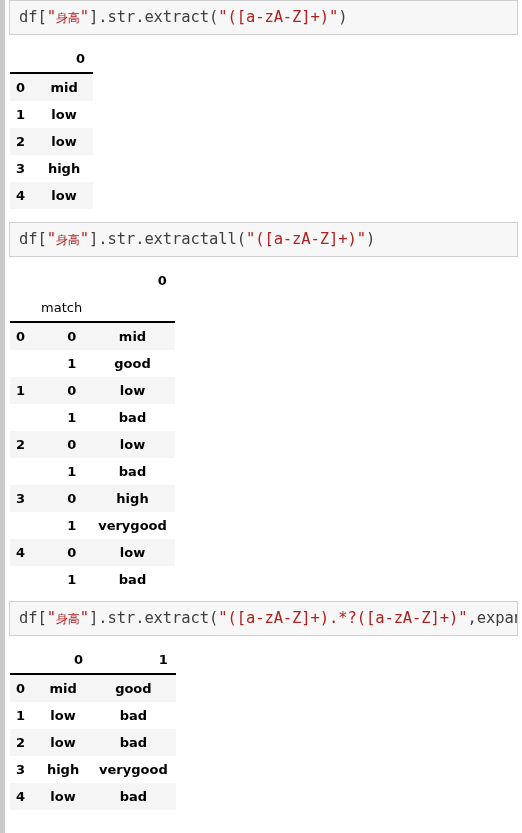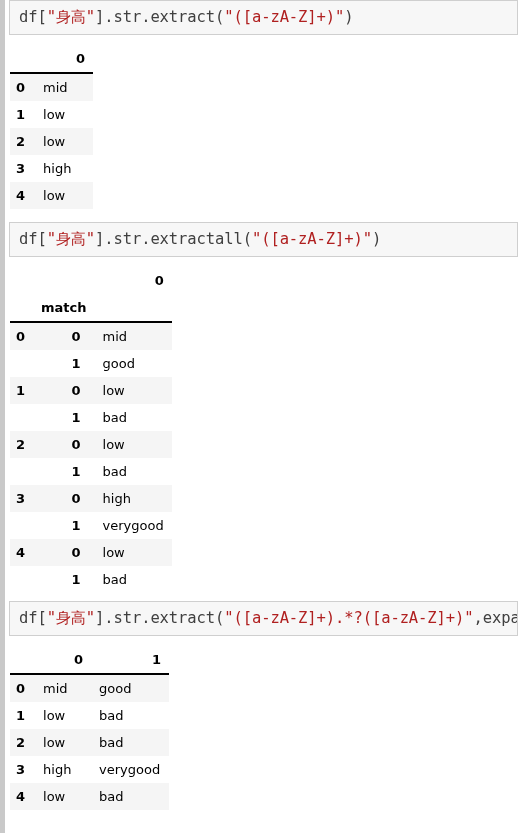--- a/index.html
+++ b/index.html
@@ -46,21 +46,21 @@
     overflow: hidden;
   }
   .code-text {
     font-family: "DejaVu Sans Mono", monospace;
     font-size: 15.5px;
     line-height: 1;
     color: #000000;
     letter-spacing: -0.1px;
   }
   .tok-str { color: #b02020; }
-  .tok-cjk { color: #b02020; font-family: "DejaVu Sans", sans-serif; font-size: 15px; }
+  .tok-cjk { color: #b02020; font-family: "DejaVu Sans", sans-serif; font-size: 12px; }
   .tok-plain { color: #404040; }
 
   
   .out {
     background: #ffffff;
     padding-left: 5px;
   }
   table.df {
     border-collapse: collapse;
     border-spacing: 0;
@@ -93,32 +93,33 @@
   table.df tbody tr:nth-child(even) th {
     background: #ffffff;
   }
   table.df tbody th.idx {
     font-weight: bold;
     text-align: left;
     padding-left: 6px;
     padding-right: 10px;
   }
   table.df tbody td.val {
-    text-align: left;
+    text-align: center;
+    font-weight: bold;
   }
   table.df tbody th.idx2 {
     font-weight: bold;
     text-align: right;
     padding-right: 14px;
   }
   table.df thead th.blank { background: #ffffff; }
   table.df thead th.lvlname {
     text-align: left;
     padding-left: 6px;
-    font-weight: bold;
+    font-weight: normal;
   }
 
   .t1 { margin-top: 10px; }
   .t2 { margin-top: 10px; }
   .t3 { margin-top: 10px; }
 
   .spacer-sm { height: 13px; }
   .spacer-xs { height: 8px; }
 </style>
 </head>

